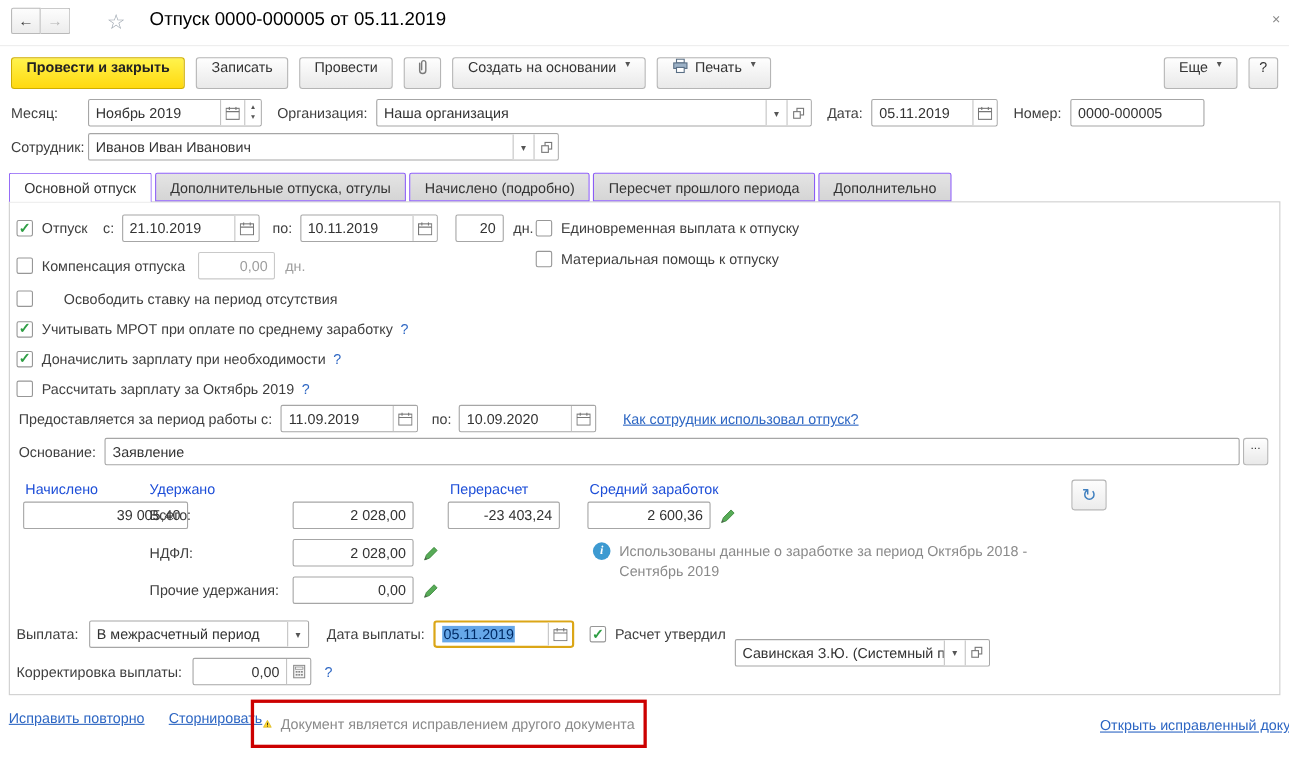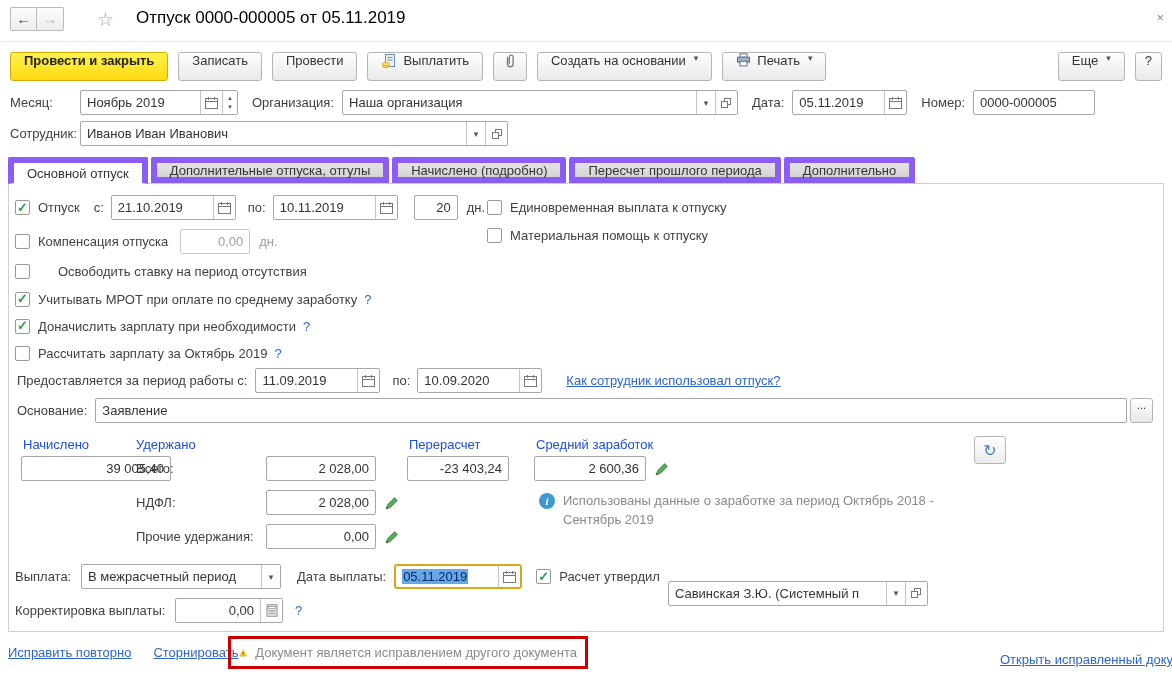--- a/index.html
+++ b/index.html
@@ -43,21 +43,21 @@
   .field.disabled { border-color:#c9c9c9; }
   .field.disabled .val { color:#9e9e9e; }
   .field.focused { border:2px solid #dba617; border-radius:3px; }
   .field.focused .val span { background:#66a7e8; color:#002b66; padding:0 1px; }
   .helpq { color:#2d66c3; margin-left:7px; cursor:pointer; }
   .link { color:#2d66c3; text-decoration:underline; cursor:pointer; white-space:nowrap; }
 
   
   .tabs { position:absolute; left:8px; top:157px; display:flex; z-index:3; }
   .tab { display:flex; align-items:center; height:26px; padding:0 13px; margin-right:3px;
-         background:linear-gradient(#e4e4e4,#d5d5d5); border:6px solid #8b5cf6; border-radius:2px 2px 0 0;
+         background:linear-gradient(#e4e4e4,#d5d5d5); border:1px solid #8b5cf6; border-radius:2px 2px 0 0;
          color:#333; cursor:pointer; white-space:nowrap; }
   .tab.active { background:#fff; height:27px; border-bottom:1px solid #fff; margin-bottom:-1px; }
   .panel { position:absolute; left:8px; top:183px; width:1156px; height:449px;
            border:1px solid #cfcfcf; background:#fff; }
   .prow { position:absolute; display:flex; align-items:center; height:25px; }
 
   
   .cb { width:15px; height:15px; border:1px solid #979797; border-radius:2px; background:#fff;
         display:inline-flex; align-items:center; justify-content:center; margin-right:8px; cursor:pointer; flex:none; }
   .cb .mark { color:#2f9e44; font-weight:bold; font-size:13px; line-height:1; margin-top:-1px; }
@@ -68,21 +68,21 @@
   .infotext { position:absolute; color:#8a8a8a; width:400px; line-height:1.45; }
   .infoicon { position:absolute; width:16px; height:16px; border-radius:50%; background:#3d9ad1; color:#fff;
               font-family:"Liberation Serif", serif; font-style:italic; font-weight:bold; font-size:11px;
               display:flex; align-items:center; justify-content:center; }
   .refreshbtn { position:absolute; width:32px; height:28px; display:flex; align-items:center; justify-content:center;
                 background:linear-gradient(#fdfdfd,#ececec); border:1px solid #b5b5b5; border-radius:3px;
                 color:#3f7fbf; font-size:16px; cursor:pointer; }
 
   
   .footrow { position:absolute; left:8px; top:645px; display:flex; align-items:center; }
-  .warnbox { position:absolute; left:228px; top:636px; width:360px; height:33px; border:3px solid #cc0000;
+  .warnbox { position:absolute; left:228px; top:636px; width:360px; height:44px; border:3px solid #cc0000;
              display:flex; align-items:center; padding:0 8px; gap:8px; }
   .warntext { color:#8a8a8a; white-space:nowrap; }
   .fixlink { position:absolute; right:22px; top:651px; width:150px; line-height:1.35; }
   svg { display:block; }
 </style>
 </head>
 <body>
 
 <div class="win">
 
@@ -103,30 +103,20 @@
   <div class="toolbar">
     <span class="btn primary">
         <span>Провести и закрыть</span>
       </span>
     <span class="btn">
         <span>Записать</span>
       </span>
     <span class="btn">
         <span>Провести</span>
       </span>
-    <span class="btn">
-      <svg width="16" height="16" viewBox="0 0 16 16">
-        <rect x="4.5" y="1.5" width="9" height="12" fill="#eaf2fb" stroke="#6a8fbf"></rect>
-        <line x1="6.5" y1="4.5" x2="11.5" y2="4.5" stroke="#6a8fbf"></line>
-        <line x1="6.5" y1="7" x2="11.5" y2="7" stroke="#6a8fbf"></line>
-        <ellipse cx="5" cy="13" rx="3.6" ry="1.7" fill="#ffd84d" stroke="#c9a400" stroke-width="0.8"></ellipse>
-        <ellipse cx="5" cy="11.2" rx="3.6" ry="1.7" fill="#ffe27a" stroke="#c9a400" stroke-width="0.8"></ellipse>
-      </svg>
-      <span>Выплатить</span>
-    </span>
     <span class="btn iconbtn">
       <svg width="14" height="16" viewBox="0 0 14 16">
         <path d="M4.5 4.5 V11 a2.8 2.8 0 0 0 5.6 0 V4 a1.9 1.9 0 0 0 -3.8 0 V10.5" fill="none" stroke="#7a7a7a" stroke-width="1.3" stroke-linecap="round"></path>
       </svg>
     </span>
     <span class="btn">
         <span>Создать на основании</span>
         <span class="caret">▾</span>
       </span>
     <span class="btn">
@@ -416,21 +406,21 @@
               <line x1="0.5" y1="4.5" x2="12.5" y2="4.5" stroke="#777"></line>
               <line x1="3.5" y1="0" x2="3.5" y2="3" stroke="#777"></line>
               <line x1="9.5" y1="0" x2="9.5" y2="3" stroke="#777"></line>
             </svg>
         </span>
       </span>
       <span class="cb" style="margin-left:14px;">
           <span class="mark">✓</span>
         </span>
       <span class="lbl" style="margin-right:8px;">Расчет утвердил</span>
-      <span class="field" style="width:260px;margin-top:33px;">
+      <span class="field" style="width:232px;margin-top:33px;">
         <span class="val">Савинская З.Ю. (Системный п</span>
         <span class="fbtn dd">▾</span>
         <span class="fbtn">
           <svg width="12" height="12" viewBox="0 0 12 12">
               <rect x="4.5" y="1.5" width="6" height="6" fill="#fff" stroke="#777"></rect>
               <rect x="1.5" y="4.5" width="6" height="6" fill="#fff" stroke="#777"></rect>
             </svg>
         </span>
       </span>
     </div>

